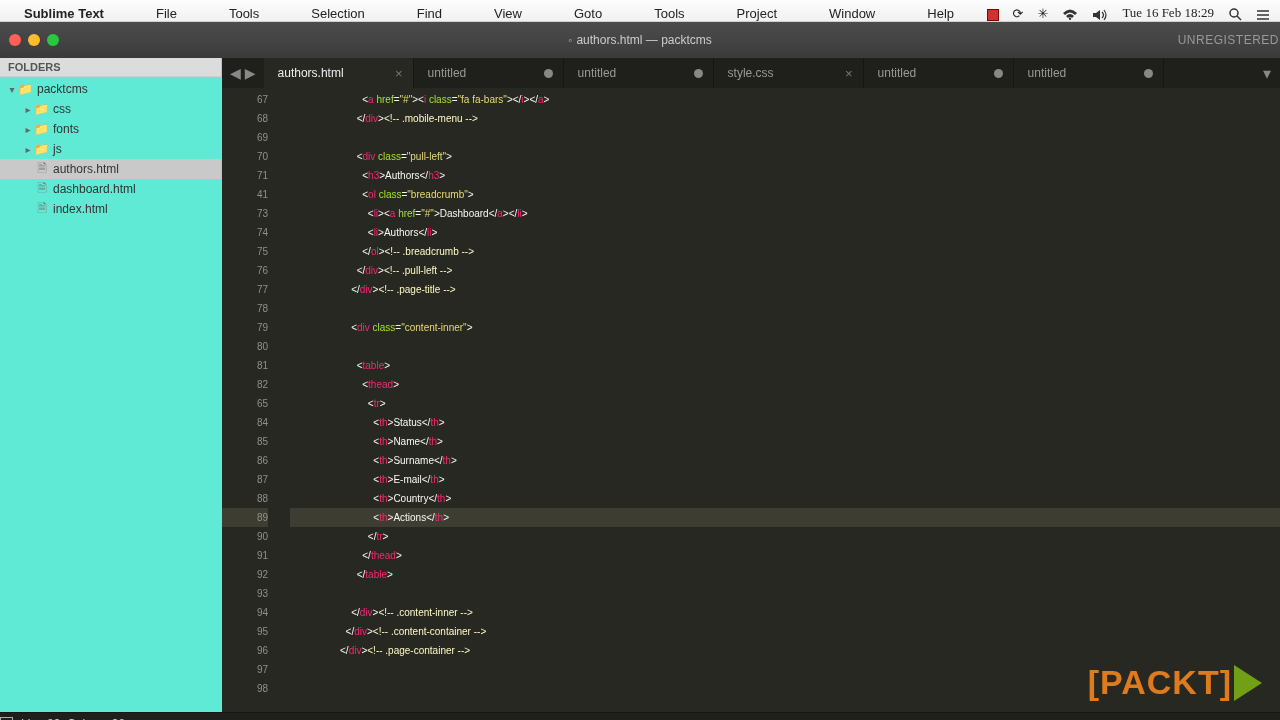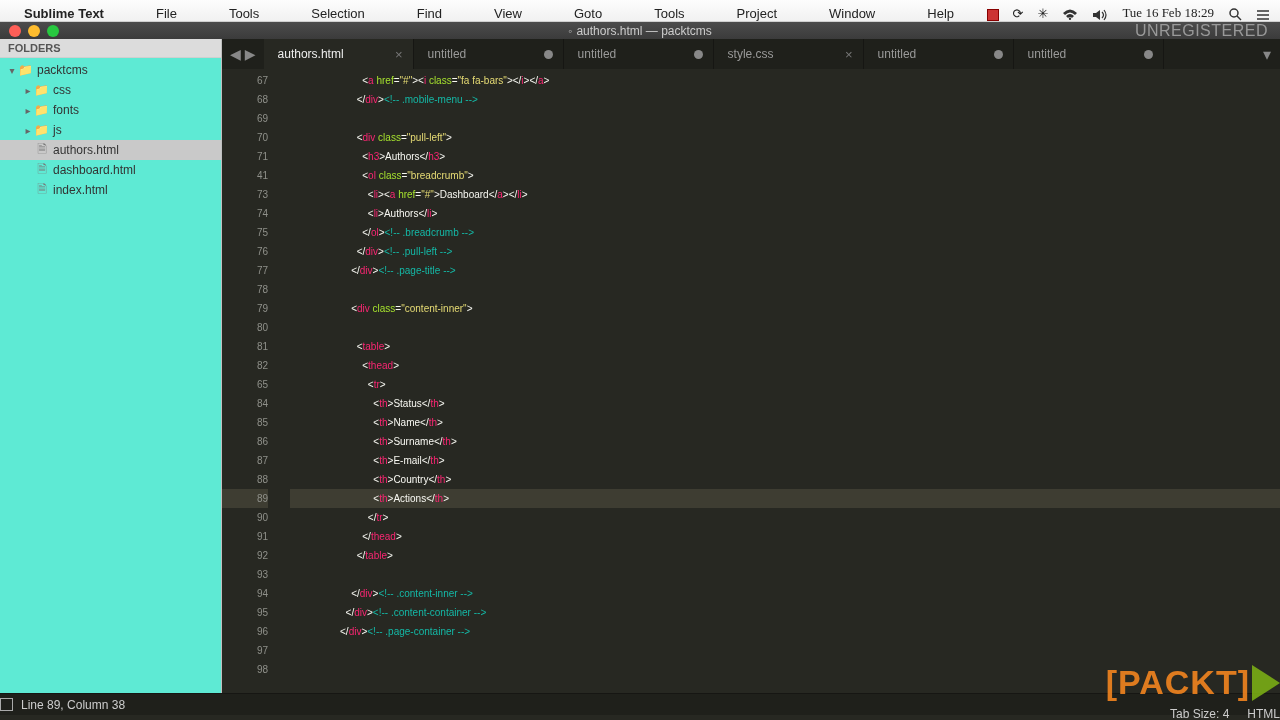--- a/index.html
+++ b/index.html
@@ -9,27 +9,27 @@
 .menubar { height: 22px; background: linear-gradient(#fdfdfd,#f1f1f1); display: flex; align-items: flex-end; font-size: 13px; color: #222; padding: 0 10px; border-bottom: 1px solid #d0d0d0; }
 .menubar .apple { font-size: 15px; margin-right: 14px; }
 .menubar .app-name { font-weight: 700; margin-right: 16px; }
 .menubar .mitem { margin-right: 16px; cursor: default; margin-left: 36px; }
 .menubar .spacer { flex: 1; }
 .menubar .ricon { margin-left: 14px; font-size: 13px; display: inline-flex; align-items: center; }
 .menubar .clock { margin-left: 14px; font-family: Liberation Serif, serif; }
 .recicon { width:12px; height:12px; background:#c33; border:1px solid #800; display:inline-block; }
 
 
-.titlebar { height: 17px; background: linear-gradient(#4c4c4c,#3b3b3b); display: flex; align-items: center; font-size: 12px; color: #ccc; position: relative; }
+.titlebar { height: 36px; background: linear-gradient(#4c4c4c,#3b3b3b); display: flex; align-items: center; font-size: 12px; color: #ccc; position: relative; }
 .traffic { display: flex; gap: 7px; padding-left: 9px; }
 .tl { width: 12px; height: 12px; border-radius: 50%; }
 .tl.red{background:#ff5f57}.tl.yel{background:#ffbd2e}.tl.grn{background:#28c940}
 .titlebar .title { position:absolute; left:0; right:0; text-align:center; pointer-events:none; }
 .titlebar .title .doticon{ color:#bbb; margin-right:4px;}
-.titlebar .unreg { position:absolute; right:12px; color:#999; font-size:16px; letter-spacing:0.5px; }
+.titlebar .unreg { position:absolute; right:1px; color:#999; font-size:12px; letter-spacing:0.5px; }
 
 .workspace { display:flex; height: calc(720px - 22px - 22px - 22px); }
 
 
 .sidebar { width: 222px; background:#5eead4; border-right:1px solid #bfbfbf; display:flex; flex-direction:column; font-size:12px; color:#333; }
 .sidebar .hdr { background:#dcdcdc; padding:3px 8px; font-size:11px; font-weight:700; color:#555; border-bottom:1px solid #cfcfcf; }
 .tree { padding: 2px 0; }
 .trow { display:flex; align-items:center; height:20px; padding-left:6px; cursor:default; }
 .trow .disclosure { width:12px; text-align:center; color:#666; font-size:10px; }
 .trow .ficon { width:16px; text-align:center; margin-right:3px; color:#777; }
@@ -48,30 +48,30 @@
 .tabmore { width:26px; display:flex; align-items:center; justify-content:center; color:#888; cursor:default;}
 
 
 .editor { flex:1; display:flex; font-family: "Menlo","Consolas",monospace; font-size:10px; line-height:19px; overflow:hidden; position:relative; }
 .gutter { width:58px; background:#272822; color:#8f908a; text-align:right; padding:2px 12px 0 0; user-select:none; }
 .gutter .ln { height:19px; }
 .gutter .ln.hl { background:#3e3d32; }
 .code { flex:1; padding:2px 0 0 10px; color:#f8f8f2; white-space:pre; }
 .code .row { height:19px; }
 .code .row.hl{ background:#3e3d32;}
-.pu{color:#f8f8f2}.tg{color:#f92672}.at{color:#a6e22e}.st{color:#e6db74}.cm{color:#14b8a6}.tx{color:#f8f8f2}
+.pu{color:#f8f8f2}.tg{color:#f92672}.at{color:#a6e22e}.st{color:#e6db74}.cm{color:#fef9c3}.tx{color:#f8f8f2}
 
 
 .statusbar { height:22px; background:#1f201b; color:#ccc; font-size:12px; display:flex; align-items:center; padding:0 0; border-top:1px solid #161613; }
 .statusbar .glyph{ width:13px;height:13px; border:1px solid #aaa; margin-right:8px; display:inline-block;}
 .statusbar .spacer{flex:1}
 .statusbar .seg{ margin-left:18px;margin-top:18px; }
 
 
-.packt { position:absolute; right:0; bottom:18px; font-family:monospace; font-size:34px; font-weight:700; letter-spacing:1px; color:#ff8a1f; opacity:0.85; pointer-events:none; display:flex; align-items:center;}
+.packt { position:absolute; right:18px; bottom:18px; font-family:monospace; font-size:34px; font-weight:700; letter-spacing:1px; color:#ff8a1f; opacity:0.85; pointer-events:none; display:flex; align-items:center;}
 .packt .play{ width:0;height:0;border-top:18px solid transparent;border-bottom:18px solid transparent;border-left:28px solid #7fb414; margin-left:2px;}
 </style>
 </head>
 <body>
 
 <div class="menubar">
   <span class="apple"></span>
   <span class="app-name">Sublime Text</span>
   <span id="menu-items"><span class="mitem">File</span><span class="mitem">Tools</span><span class="mitem">Selection</span><span class="mitem">Find</span><span class="mitem">View</span><span class="mitem">Goto</span><span class="mitem">Tools</span><span class="mitem">Project</span><span class="mitem">Window</span><span class="mitem">Help</span></span>
   <span class="spacer"></span>

